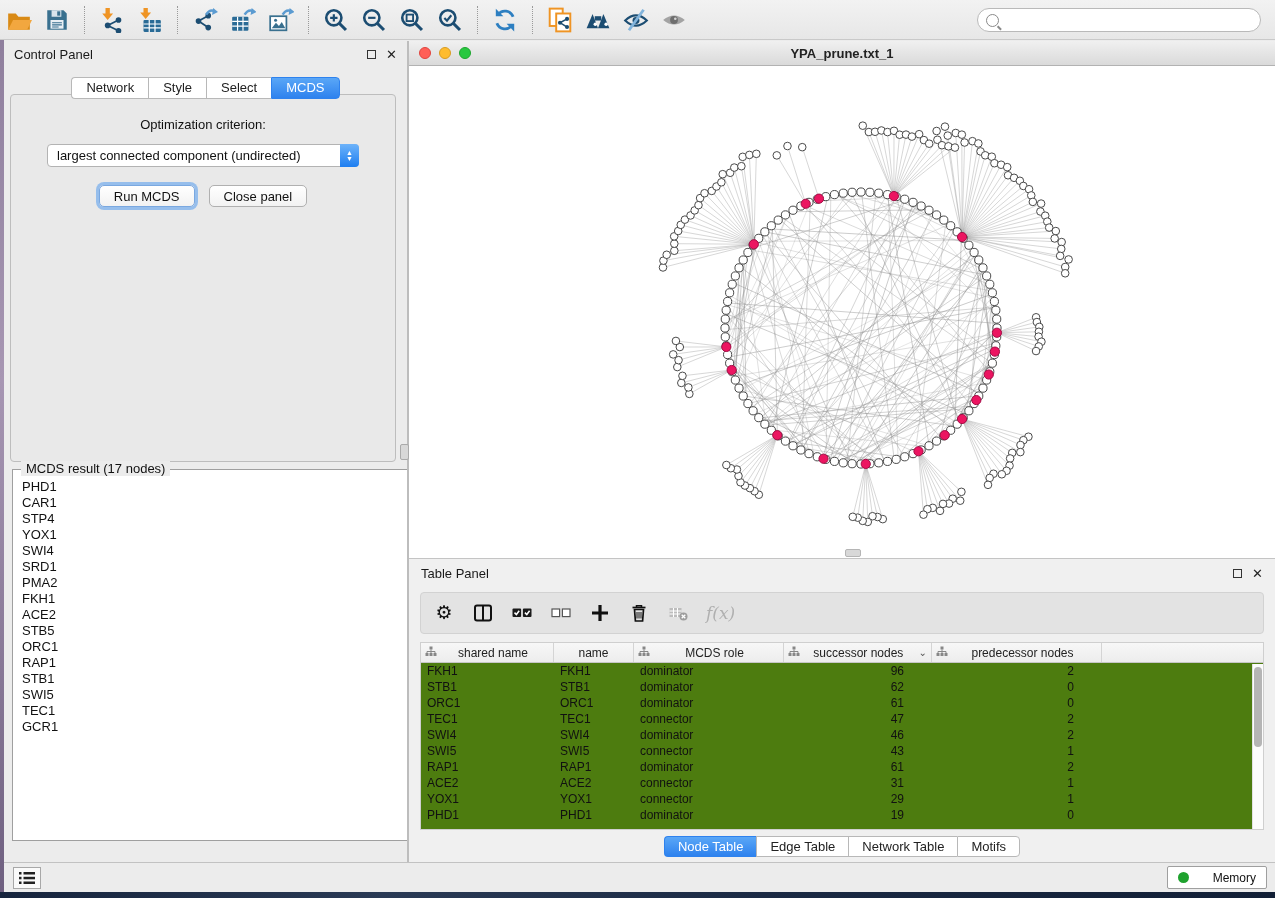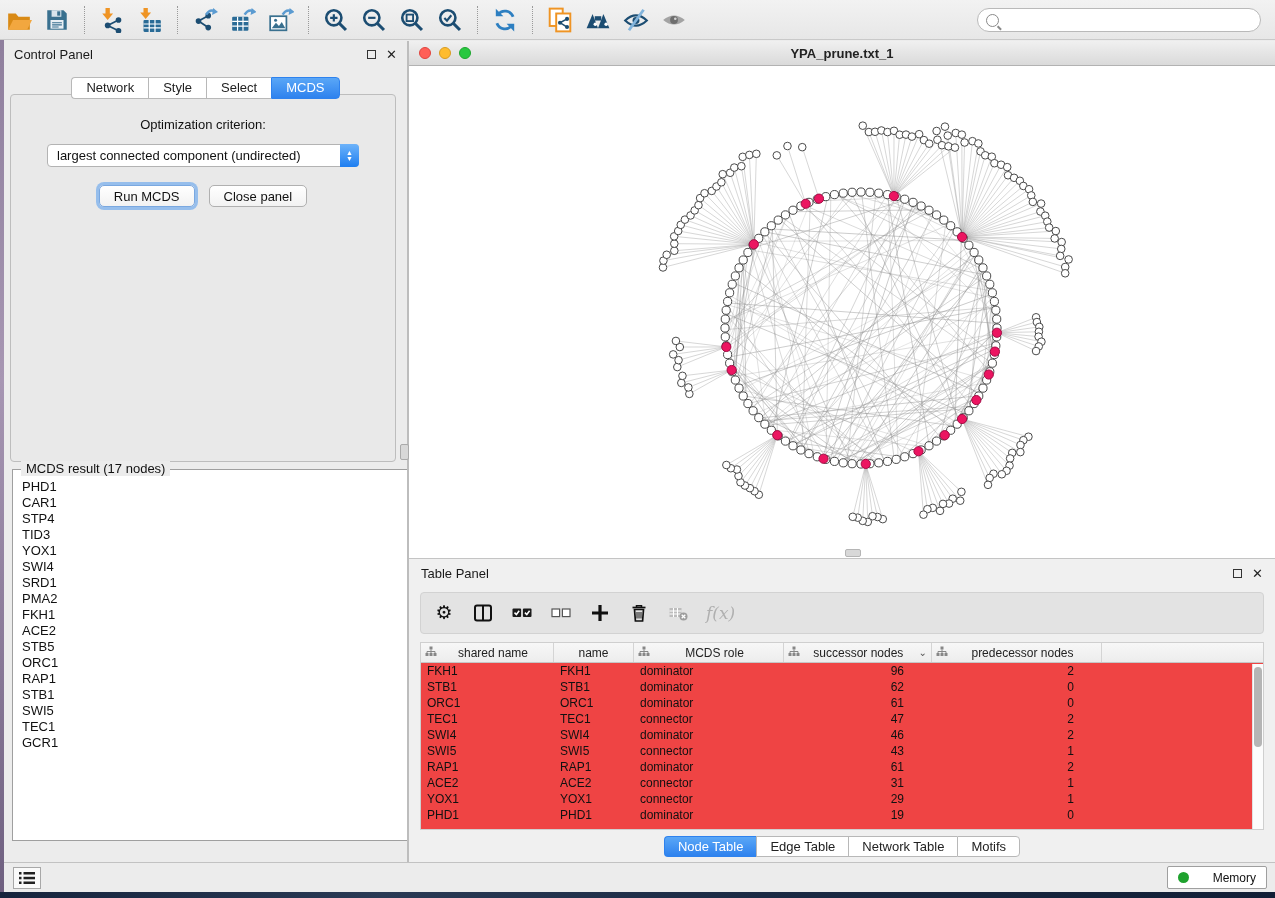--- a/index.html
+++ b/index.html
@@ -73,21 +73,21 @@
   #h-splitter-handle { position:absolute; left:845px; top:549px; width:16px; height:8px; background:#d8d8d8; border:1px solid #b5b5b5; border-radius:2px; cursor:row-resize; z-index:5; }
 
   
   #table-panel { position:absolute; left:409px; top:558px; width:866px; height:304px; background:#f0f0f0; border-top:1px solid #c4c4c4; }
   #tp-header { height:28px; display:flex; align-items:center; padding:0 12px; }
   #tp-toolbar { position:absolute; left:11px; top:33px; width:844px; height:42px; background:#e3e3e3; border:1px solid #d2d2d2; border-radius:4px; display:flex; align-items:center; padding-left:12px; gap:17px; }
   .tp-icon { width:22px; height:22px; display:flex; align-items:center; justify-content:center; cursor:pointer; }
   .tp-icon.disabled { cursor:default; }
   .fx-label { font-family:"DejaVu Serif","Liberation Serif",serif; font-style:italic; font-size:17px; color:#b0b0b0; cursor:default; }
 
-  #data-table { position:absolute; left:11px; top:83px; width:844px; height:188px; background:#ef4444; border:1px solid #cfcfcf; overflow:hidden; }
+  #data-table { position:absolute; left:11px; top:83px; width:844px; height:188px; background:#4d7c0f; border:1px solid #cfcfcf; overflow:hidden; }
   #table-header { display:flex; height:20px; background:linear-gradient(#f7f7f7,#ededed); border-bottom:1px solid #c6c6c6; }
   .th-cell { display:flex; align-items:center; border-right:1px solid #d4d4d4; padding:0 4px; font-size:12px; color:#222; cursor:pointer; }
   .th-cell .lbl { flex:1; text-align:center; }
   .sort-arrow { font-size:10px; color:#555; margin-left:2px; }
   .tr-row { display:flex; height:16px; align-items:center; cursor:pointer; }
   .td-cell { font-size:12px; color:#111; padding:0 6px; overflow:hidden; white-space:nowrap; }
   #table-vscroll { position:absolute; top:21px; right:0; bottom:0; width:11px; background:#fcfcfc; border-left:1px solid #e2e2e2; }
   #table-vthumb { position:absolute; left:1px; top:3px; width:8px; height:80px; background:#b5b5b5; border-radius:4px; cursor:pointer; }
 
   #tp-tabs { position:absolute; left:0; right:0; top:277px; display:flex; justify-content:center; }
@@ -269,21 +269,20 @@
       <div class="cp-tab">Style</div>
       <div class="cp-tab">Select</div>
       <div class="cp-tab active">MCDS</div>
     </div>
   <div id="mcds-result">
     <span id="mcds-legend">MCDS result (17 nodes)</span>
     <div id="mcds-list">
         <div class="mcds-item">PHD1</div>
         <div class="mcds-item">CAR1</div>
         <div class="mcds-item">STP4</div>
-        <div class="mcds-item">TID3</div>
         <div class="mcds-item">YOX1</div>
         <div class="mcds-item">SWI4</div>
         <div class="mcds-item">SRD1</div>
         <div class="mcds-item">PMA2</div>
         <div class="mcds-item">FKH1</div>
         <div class="mcds-item">ACE2</div>
         <div class="mcds-item">STB5</div>
         <div class="mcds-item">ORC1</div>
         <div class="mcds-item">RAP1</div>
         <div class="mcds-item">STB1</div>

